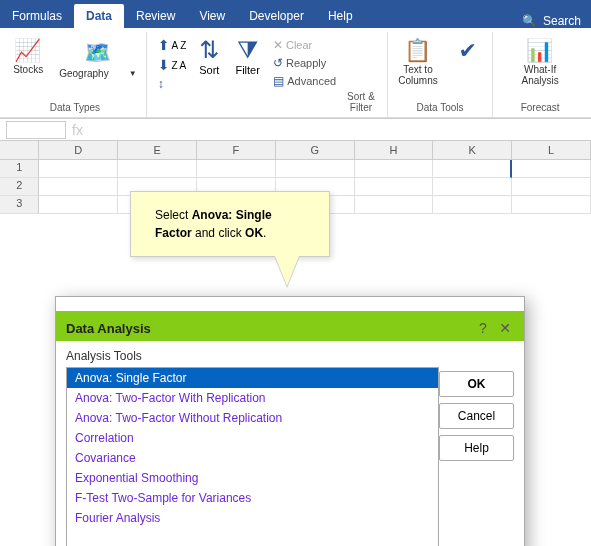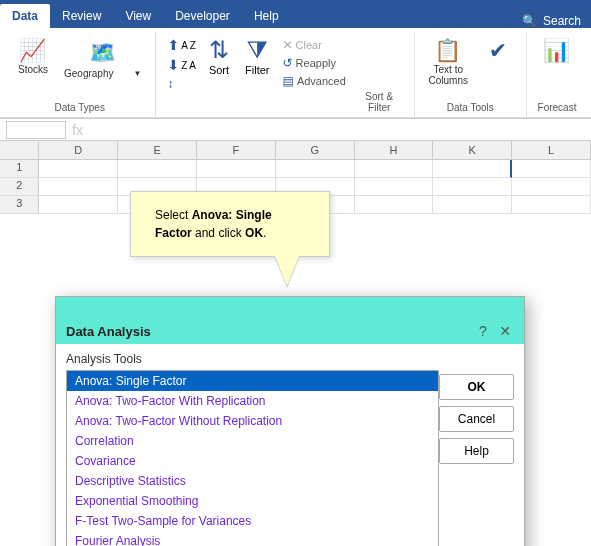--- a/index.html
+++ b/index.html
@@ -248,26 +248,27 @@
       position: absolute;
       top: 155px;
       left: 55px;
       width: 470px;
       background: #fff;
       border: 1px solid #aaa;
       box-shadow: 4px 4px 16px rgba(0,0,0,0.3);
     }
 
     .dialog-titlebar {
-      background: #5eead4;
-      padding: 25px 10px 4px 10px;
+      background: #84cc16;
+      padding: 8px 10px 4px 10px;
       display: flex;
       justify-content: space-between;
       align-items: center;
       border-bottom: none;
+      margin-top: 14px;
     }
 
     .dialog-title {
       font-size: 13px;
       font-weight: 600;
       color: #222;
     }
 
     .dialog-controls {
       display: flex;
@@ -367,20 +368,21 @@
       border: none;
       font-size: 11px;
       outline: none;
     }
   </style>
 </head>
 <body>
 
 <div class="ribbon">
   <div class="ribbon-tabs">
+    <div class="ribbon-tab">Formulas</div>
     <div class="ribbon-tab active">Data</div>
     <div class="ribbon-tab">Review</div>
     <div class="ribbon-tab">View</div>
     <div class="ribbon-tab">Developer</div>
     <div class="ribbon-tab">Help</div>
     <div style="flex:1; background:#2b579a;"></div>
     <div style="display:flex;align-items:center;background:#2b579a;padding:0 10px;gap:6px;">
       <span style="color:#fff;font-size:12px;">🔍</span>
       <span style="color:#fff;font-size:12px;">Search</span>
     </div>
@@ -462,20 +464,22 @@
           <span class="btn-label"></span>
         </div>
       </div>
       <div class="ribbon-group-label">Data Tools</div>
     </div>
 
     <div class="ribbon-group">
       <div class="ribbon-group-items">
         <div class="ribbon-btn">
           <span class="btn-icon">📊</span>
+          <span class="btn-label">What-If
+Analysis</span>
         </div>
       </div>
       <div class="ribbon-group-label">Forecast</div>
     </div>
   </div>
 </div>
 
 <div class="formula-bar">
   <input class="name-box" value="" style="">
   <span class="formula-sep">fx</span>
@@ -543,21 +547,20 @@
       </div>
       <div class="dialog-body">
         <div class="dialog-left">
           <div class="dialog-section-label">Analysis Tools</div>
           <div class="analysis-list" style="position:relative;">
             <div class="list-item selected">Anova: Single Factor</div>
             <div class="list-item">Anova: Two-Factor With Replication</div>
             <div class="list-item">Anova: Two-Factor Without Replication</div>
             <div class="list-item">Correlation</div>
             <div class="list-item">Covariance</div>
-            <div class="list-item">Descriptive Statistics</div>
             <div class="list-item">Exponential Smoothing</div>
             <div class="list-item">F-Test Two-Sample for Variances</div>
             <div class="list-item">Fourier Analysis</div>
 
           </div>
         </div>
         <div class="dialog-right">
           <button class="dialog-btn primary">OK</button>
           <button class="dialog-btn">Cancel</button>
           <button class="dialog-btn">Help</button>

